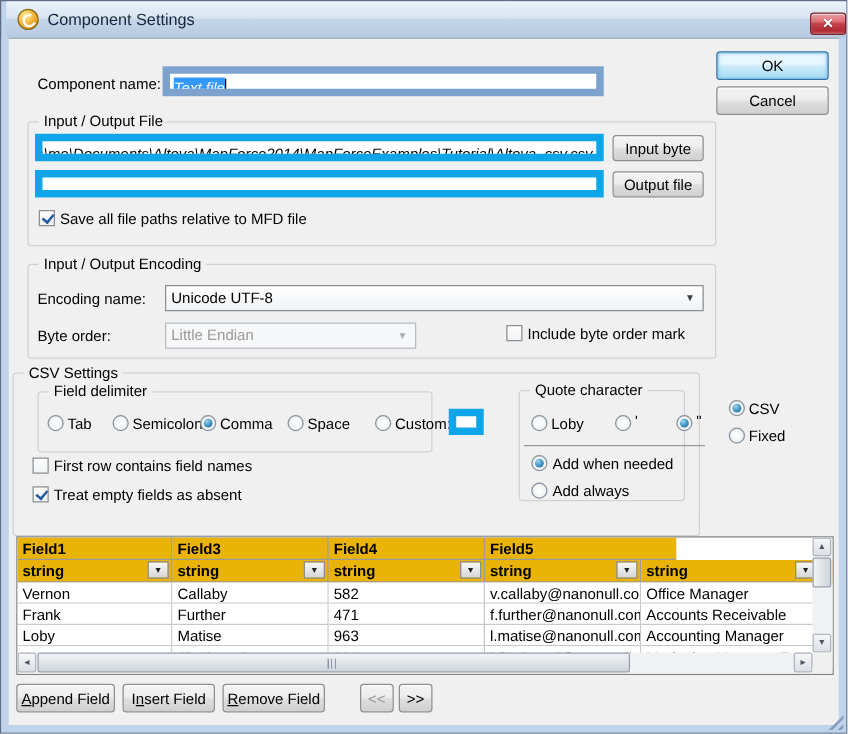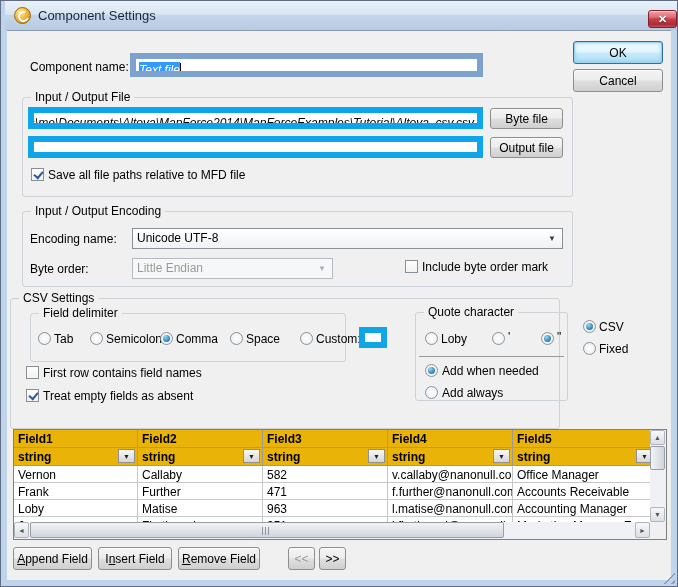--- a/index.html
+++ b/index.html
@@ -103,21 +103,21 @@
         <span>Cancel</span>
       </div>
 
       <div class="gbox" style="left:15px;top:66px;width:551px;height:100px">
         <span class="gtitle">Input / Output File</span>
       </div>
       <div class="txt" style="left:21px;top:76px;width:455px;height:22px">
         <span class="path-end">C:\Users\me\Documents\Altova\MapForce2014\MapForceExamples\Tutorial\Altova_csv.csv</span>
       </div>
       <div class="btn" style="left:483px;top:77px;width:73px;height:21px">
-        <span>Byte file</span>
+        <span>Input byte</span>
       </div>
       <div class="txt" style="left:21px;top:105px;width:455px;height:22px">
         <span></span>
       </div>
       <div class="btn" style="left:483px;top:106px;width:73px;height:21px">
         <span>Output file</span>
       </div>
       <span class="cb checked" style="left:24px;top:137px"></span>
       <span class="lbl" style="left:41px;top:137px">Save all file paths relative to MFD file</span>
 
@@ -156,21 +156,21 @@
       <span class="lbl" style="left:309px;top:301px">Custom:</span>
       <div class="txt" style="left:352px;top:296px;width:28px;height:21px">
         <span></span>
       </div>
 
       <span class="cb" style="left:19px;top:335px"></span>
       <span class="lbl" style="left:36px;top:335px">First row contains field names</span>
       <span class="cb checked" style="left:19px;top:358px"></span>
       <span class="lbl" style="left:36px;top:358px">Treat empty fields as absent</span>
 
-      <div class="gbox" style="left:408px;top:281px;width:153px;height:89px">
+      <div class="gbox" style="left:408px;top:281px;width:133px;height:89px">
         <span class="gtitle">Quote character</span>
       </div>
       <span class="radio" style="left:418px;top:301px"></span>
       <span class="lbl" style="left:434px;top:301px">Loby</span>
       <span class="radio" style="left:485px;top:301px"></span>
       <span class="lbl" style="left:501px;top:299px">'</span>
       <span class="radio sel" style="left:534px;top:301px"></span>
       <span class="lbl" style="left:550px;top:299px">"</span>
       <div class="hsep" style="left:412px;top:325px;width:145px"></div>
       <span class="radio sel" style="left:418px;top:333px"></span>
@@ -179,21 +179,20 @@
       <span class="lbl" style="left:435px;top:355px">Add always</span>
 
       <span class="radio sel" style="left:576px;top:289px"></span>
       <span class="lbl" style="left:592px;top:289px">CSV</span>
       <span class="radio" style="left:576px;top:311px"></span>
       <span class="lbl" style="left:592px;top:311px">Fixed</span>
 
       <div class="grid">
         <div class="g-row g-hdr">
           <div class="gc c0"><span>Field1</span></div>
-          <div class="gc c1"><span>Field2</span></div>
           <div class="gc c2"><span>Field3</span></div>
           <div class="gc c3"><span>Field4</span></div>
           <div class="gc c4"><span>Field5</span></div>
         </div>
         <div class="g-row g-typ">
           <div class="gc c0"><span>string</span>
             <span class="tcb">
                 <span>▼</span>
               </span></div>
           <div class="gc c1"><span>string</span>

